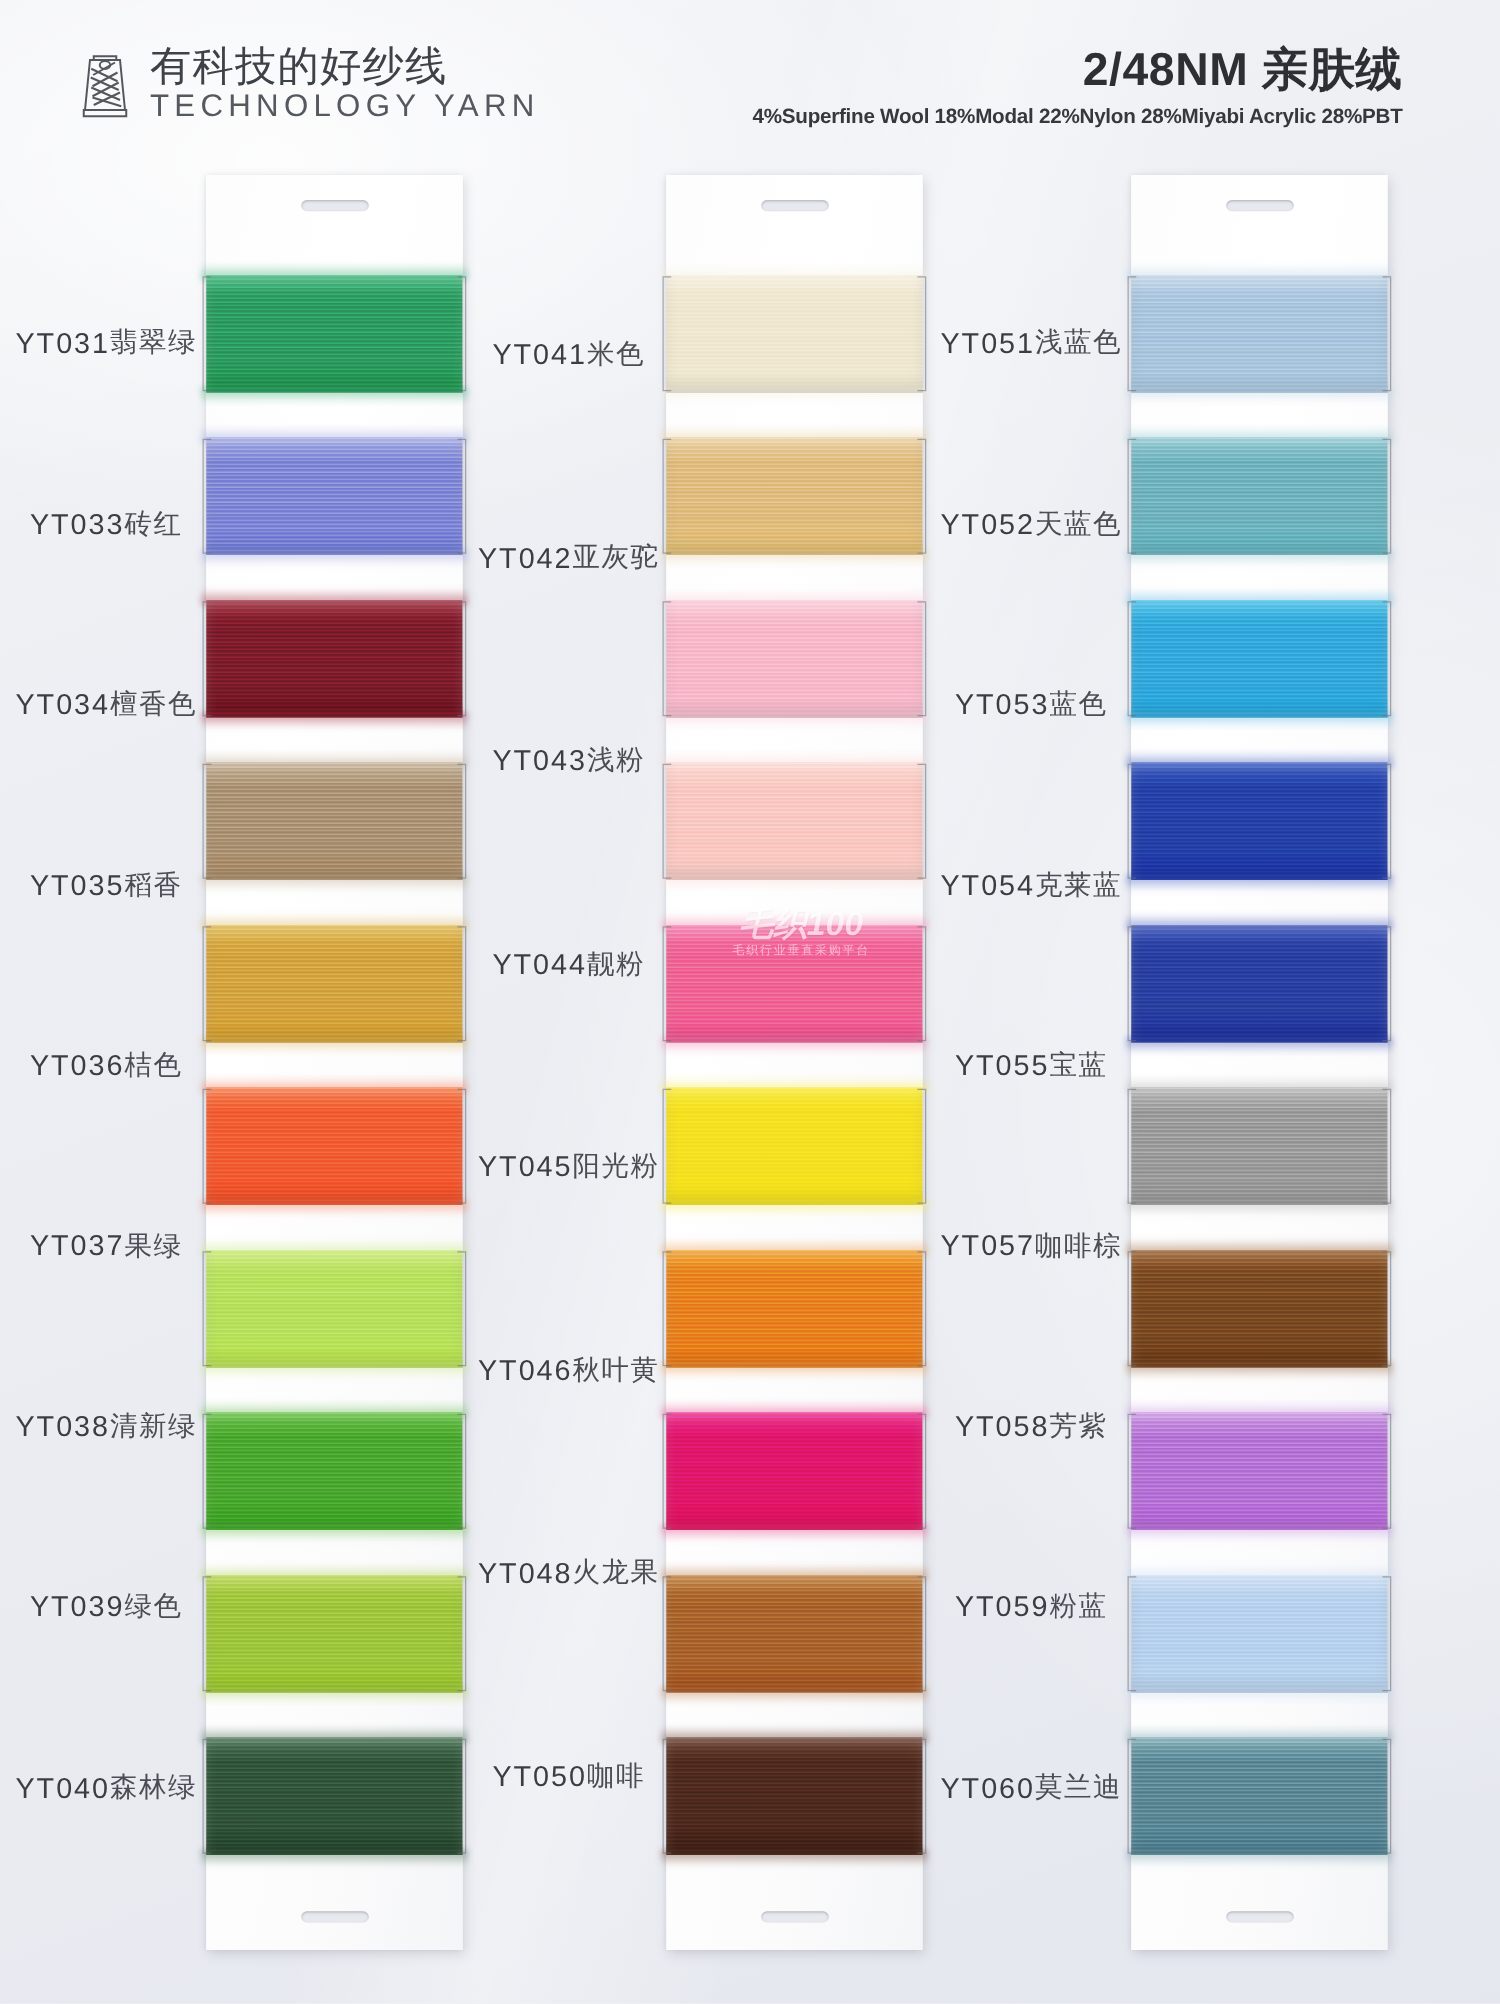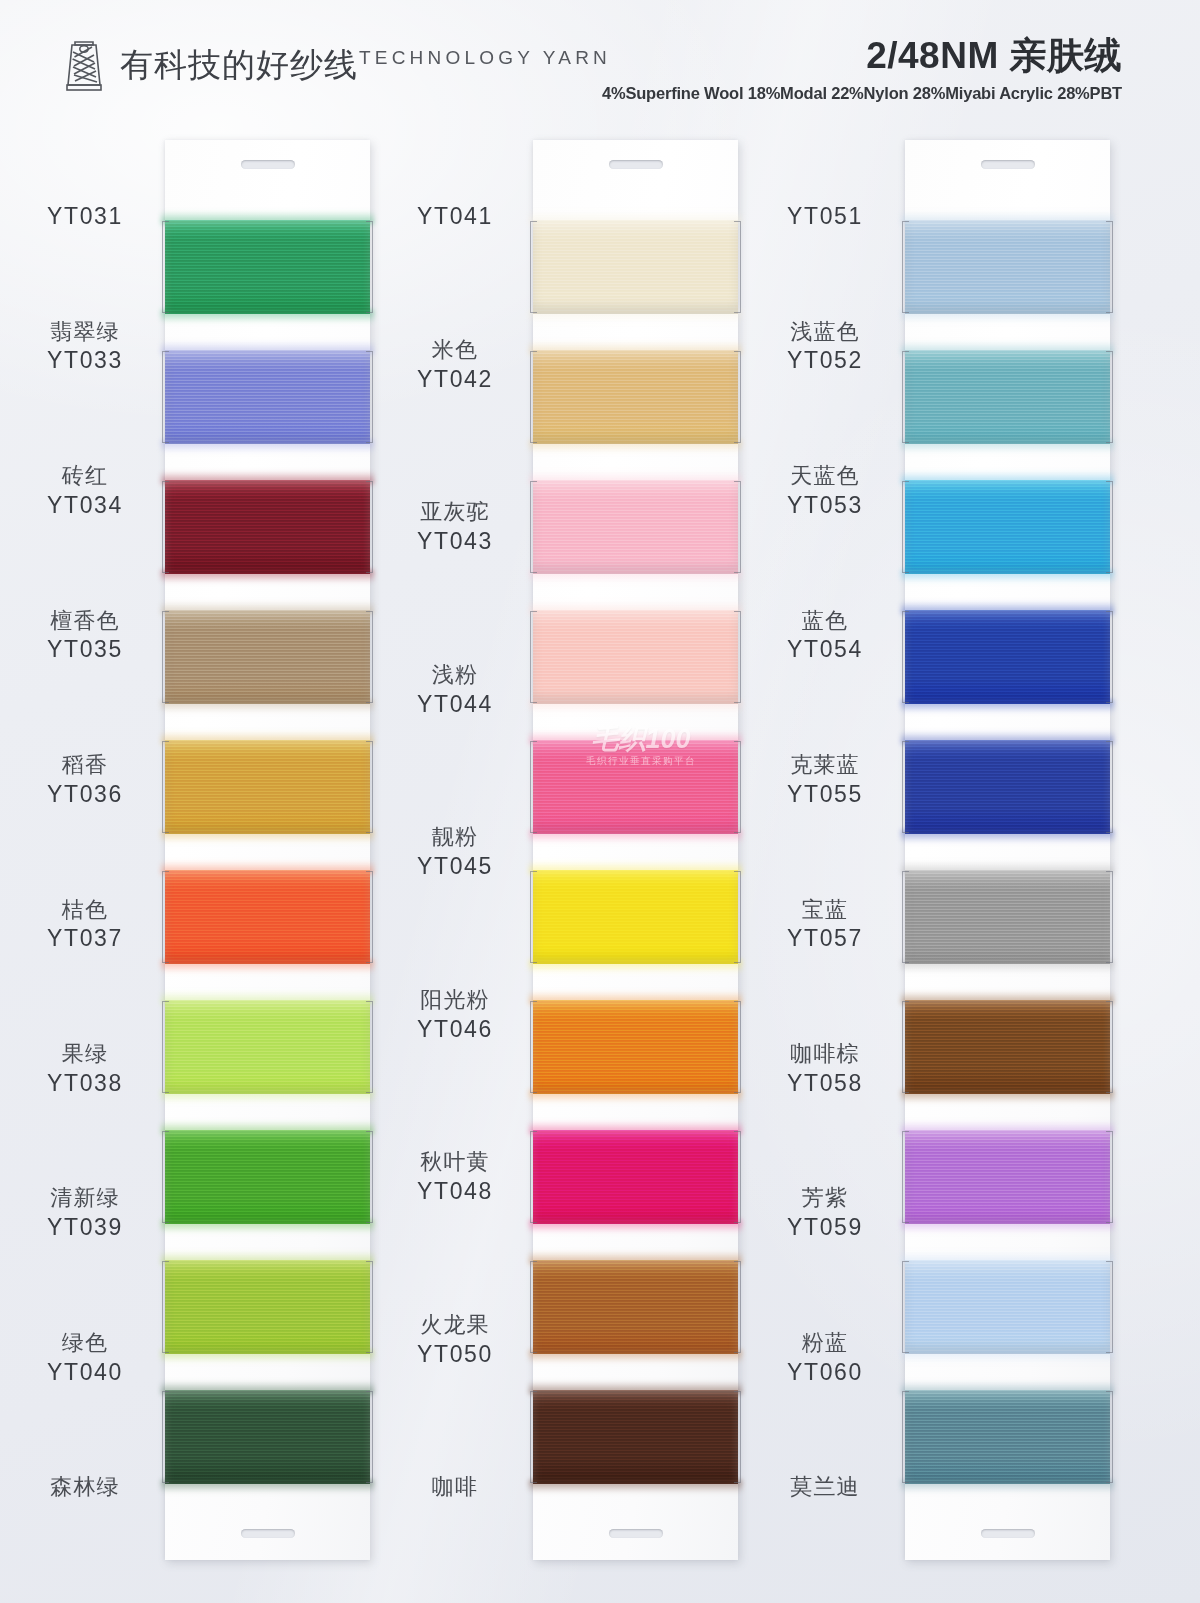--- a/index.html
+++ b/index.html
@@ -37,32 +37,32 @@
     position: absolute;
     left: 62px;
     top: 36px;
     display: flex;
     align-items: center;
     gap: 14px;
   }
 
   .brand-mark { width: 44px; height: 58px; flex: 0 0 auto; }
 
-  .brand-text { display: flex; flex-direction: row; gap: 1px; }
+  .brand-text { display: flex; flex-direction: column; gap: 1px; }
 
   .brand-cn {
     font-size: 33px;
     letter-spacing: 1px;
     color: #3e4147;
     line-height: 1.05;
     font-weight: 400;
   }
 
   .brand-en {
-    font-size: 19px;
+    font-size: 25px;
     letter-spacing: 4.2px;
     color: #55585e;
     line-height: 1.1;
   }
 
   .title-block {
     position: absolute;
     right: 78px;
     top: 36px;
     text-align: right;
@@ -211,23 +211,23 @@
     left: 0; right: 0;
     top: 62px;
     bottom: 58px;
     display: flex;
     flex-direction: column;
   }
 
   .label-slot {
     flex: 1 1 0;
     display: flex;
-    flex-direction: column;
+    flex-direction: row;
     align-items: center;
-    justify-content: space-between;
+    justify-content: center;
     text-align: center;
   }
 
   .code {
     font-size: 23px;
     letter-spacing: 1.6px;
     color: #3a3d43;
     line-height: 1.22;
     font-weight: 500;
   }

